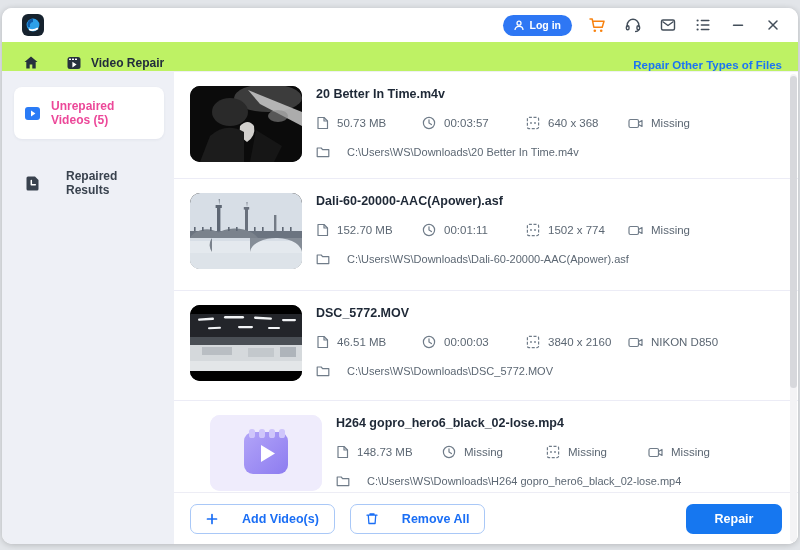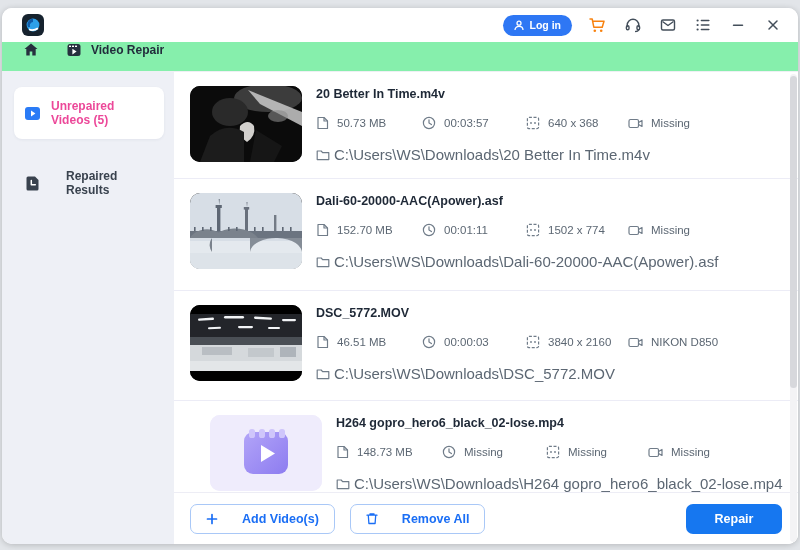--- a/index.html
+++ b/index.html
@@ -12,21 +12,21 @@
   
   .titlebar { height:34px; flex:none; display:flex; align-items:center; padding:0 16px 0 20px; background:#fff; }
   .logo { width:22px; height:22px; border-radius:6px; background:#16222e; display:flex; align-items:center; justify-content:center; flex:none; }
   .app-title { margin-left:10px; font-size:13px; font-weight:bold; color:#1b2530; letter-spacing:.1px; }
   .tb-spacer { flex:1; }
   .login-btn { height:21px; padding:0 11px; background:#2e77f4; border:none; border-radius:12px;
                color:#fff; font-size:10.5px; font-weight:bold; display:flex; align-items:center; gap:6px; cursor:pointer; }
   .tb-icon { margin-left:16px; width:19px; height:19px; display:flex; align-items:center; justify-content:center; cursor:pointer; }
 
   
-  .navbar { height:30px; flex:none; display:flex; align-items:flex-start; padding:0 16px 0 21px; border-bottom:1px solid #eef0f4; background:#86efac; }
+  .navbar { height:30px; flex:none; display:flex; align-items:flex-end; padding:0 16px 0 21px; border-bottom:1px solid #eef0f4; background:#bef264; }
   .nav-home { width:16px; height:16px; display:flex; cursor:pointer; }
   .nav-mode { display:flex; align-items:center; gap:9px; margin-left:27px; cursor:pointer; }
   .nav-label { font-size:12px; font-weight:bold; color:#222d3c; }
   .nav-spacer { flex:1; }
   .nav-link { font-size:11.5px; font-weight:bold; color:#1a74f4; cursor:pointer; }
 
   
   .content { flex:1; display:flex; min-height:0; position:relative; }
   .sidebar { width:172px; flex:none; background:#eef0f6; padding-top:15px; }
   .side-item-active { margin:0 10px 0 12px; background:#fff; border-radius:8px; padding:12px 10px;
@@ -41,21 +41,21 @@
   .row:nth-child(2) { height:112px; }
   .row:nth-child(3) { height:110px; }
   .row:nth-child(4) { height:auto; flex:1; border-bottom:none;padding-left:36px; }
   .thumb { width:112px; height:76px; border-radius:10px; overflow:hidden; flex:none; background:#000; }
   .thumb svg { display:block; }
   .info { margin-left:14px; min-width:0; padding-top:1px; }
   .vtitle { font-size:12.5px; font-weight:bold; color:#1e2836; white-space:nowrap; }
   .meta { display:flex; align-items:center; margin-top:15px; color:#5c6773; font-size:11.5px; }
   .meta-item { display:flex; align-items:center; gap:8px; }
   .meta-item.w1 { width:106px; } .meta-item.w2 { width:104px; } .meta-item.w3 { width:102px; }
-  .vpath { display:flex; align-items:center; gap:4px; margin-top:16px; color:#5c6773; font-size:15px; white-space:nowrap; }
+  .vpath { display:flex; align-items:center; gap:17px; margin-top:16px; color:#5c6773; font-size:11px; white-space:nowrap; }
 
   
   .footer { height:52px; flex:none; border-top:1px solid #ededf5; display:flex; align-items:center; padding:0 16px; gap:15px; background:#fff; }
   .btn-outline { height:30px; padding:4px 15px; background:#fff; border:1px solid #a9c8f7; border-radius:7px;
                  color:#1a6ef5; font-size:12.5px; font-weight:bold; display:flex; align-items:center; gap:24px; cursor:pointer; font-family:inherit; }
   .btn-primary { margin-left:auto; height:30px; width:96px; background:#1677f0; border:none; border-radius:7px;
                  color:#fff; font-size:12.5px; font-weight:bold; cursor:pointer; font-family:inherit; }
 
   
   .scroll-track { position:absolute; top:2px; bottom:2px; right:1px; width:7px; background:#f3f3f5; border-radius:4px; }
@@ -141,20 +141,21 @@
           <rect x="1.5" y="2" width="13" height="12" rx="2.5" fill="#26303e"></rect>
           <rect x="3" y="3.4" width="2" height="1.6" rx=".5" fill="#fff"></rect>
           <rect x="6" y="3.4" width="2" height="1.6" rx=".5" fill="#fff"></rect>
           <rect x="9" y="3.4" width="2" height="1.6" rx=".5" fill="#fff"></rect>
           <path d="M6.4 6.8 L10.6 9.6 L6.4 12.4 Z" fill="#fff"></path>
         </svg>
       </span>
       <span class="nav-label">Video Repair</span>
     </div>
     <div class="nav-spacer"></div>
+    <span class="nav-link">Repair Other Types of Files</span>
   </div>
 
   <div class="content">
 
     <div class="sidebar">
       <div class="side-item-active">
         <span style="display:flex;">
           <svg width="17" height="17" viewBox="0 0 17 17">
             <rect x="1" y="2" width="15" height="13" rx="3" fill="#2a7bf6"></rect>
             <path d="M7 5.6 L11.4 8.5 L7 11.4 Z" fill="#fff"></path>

